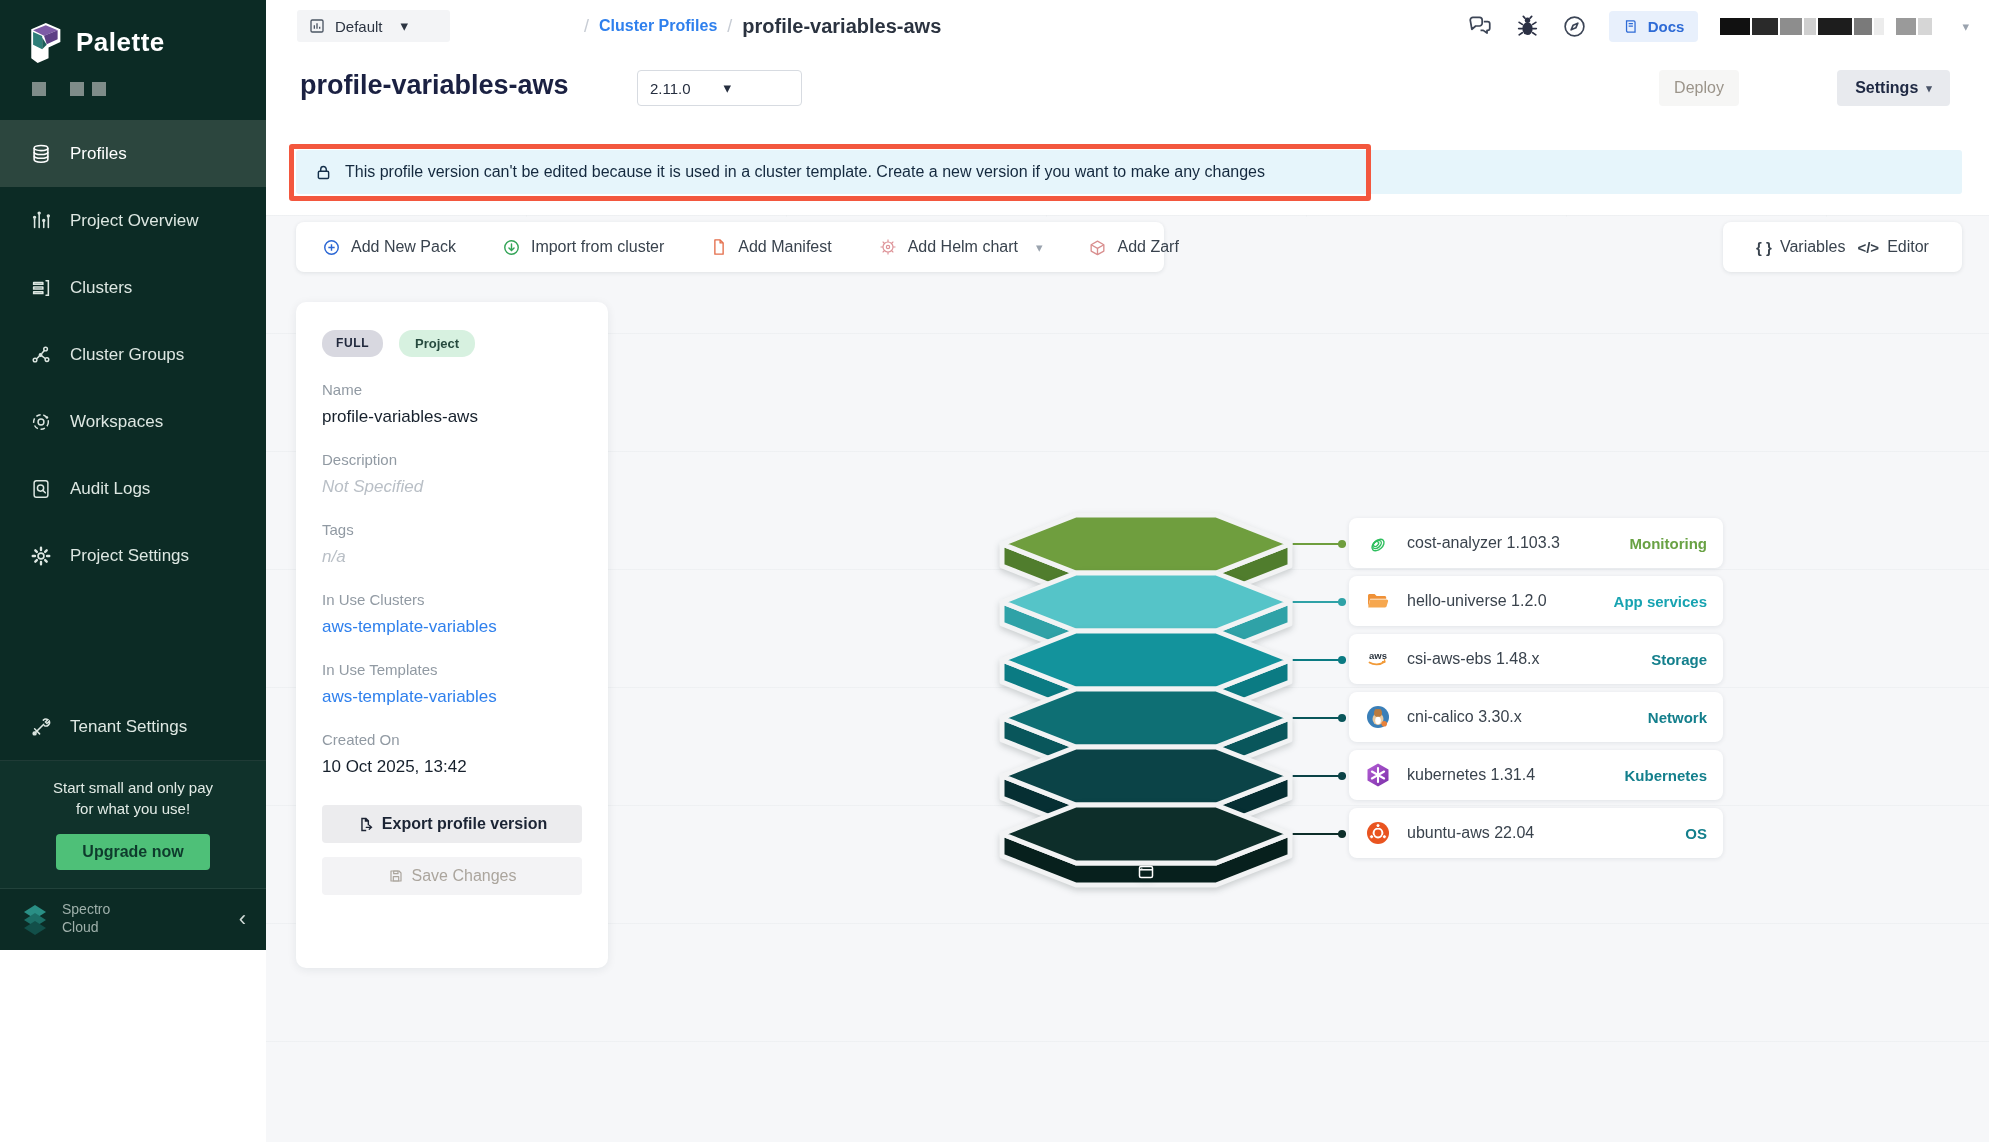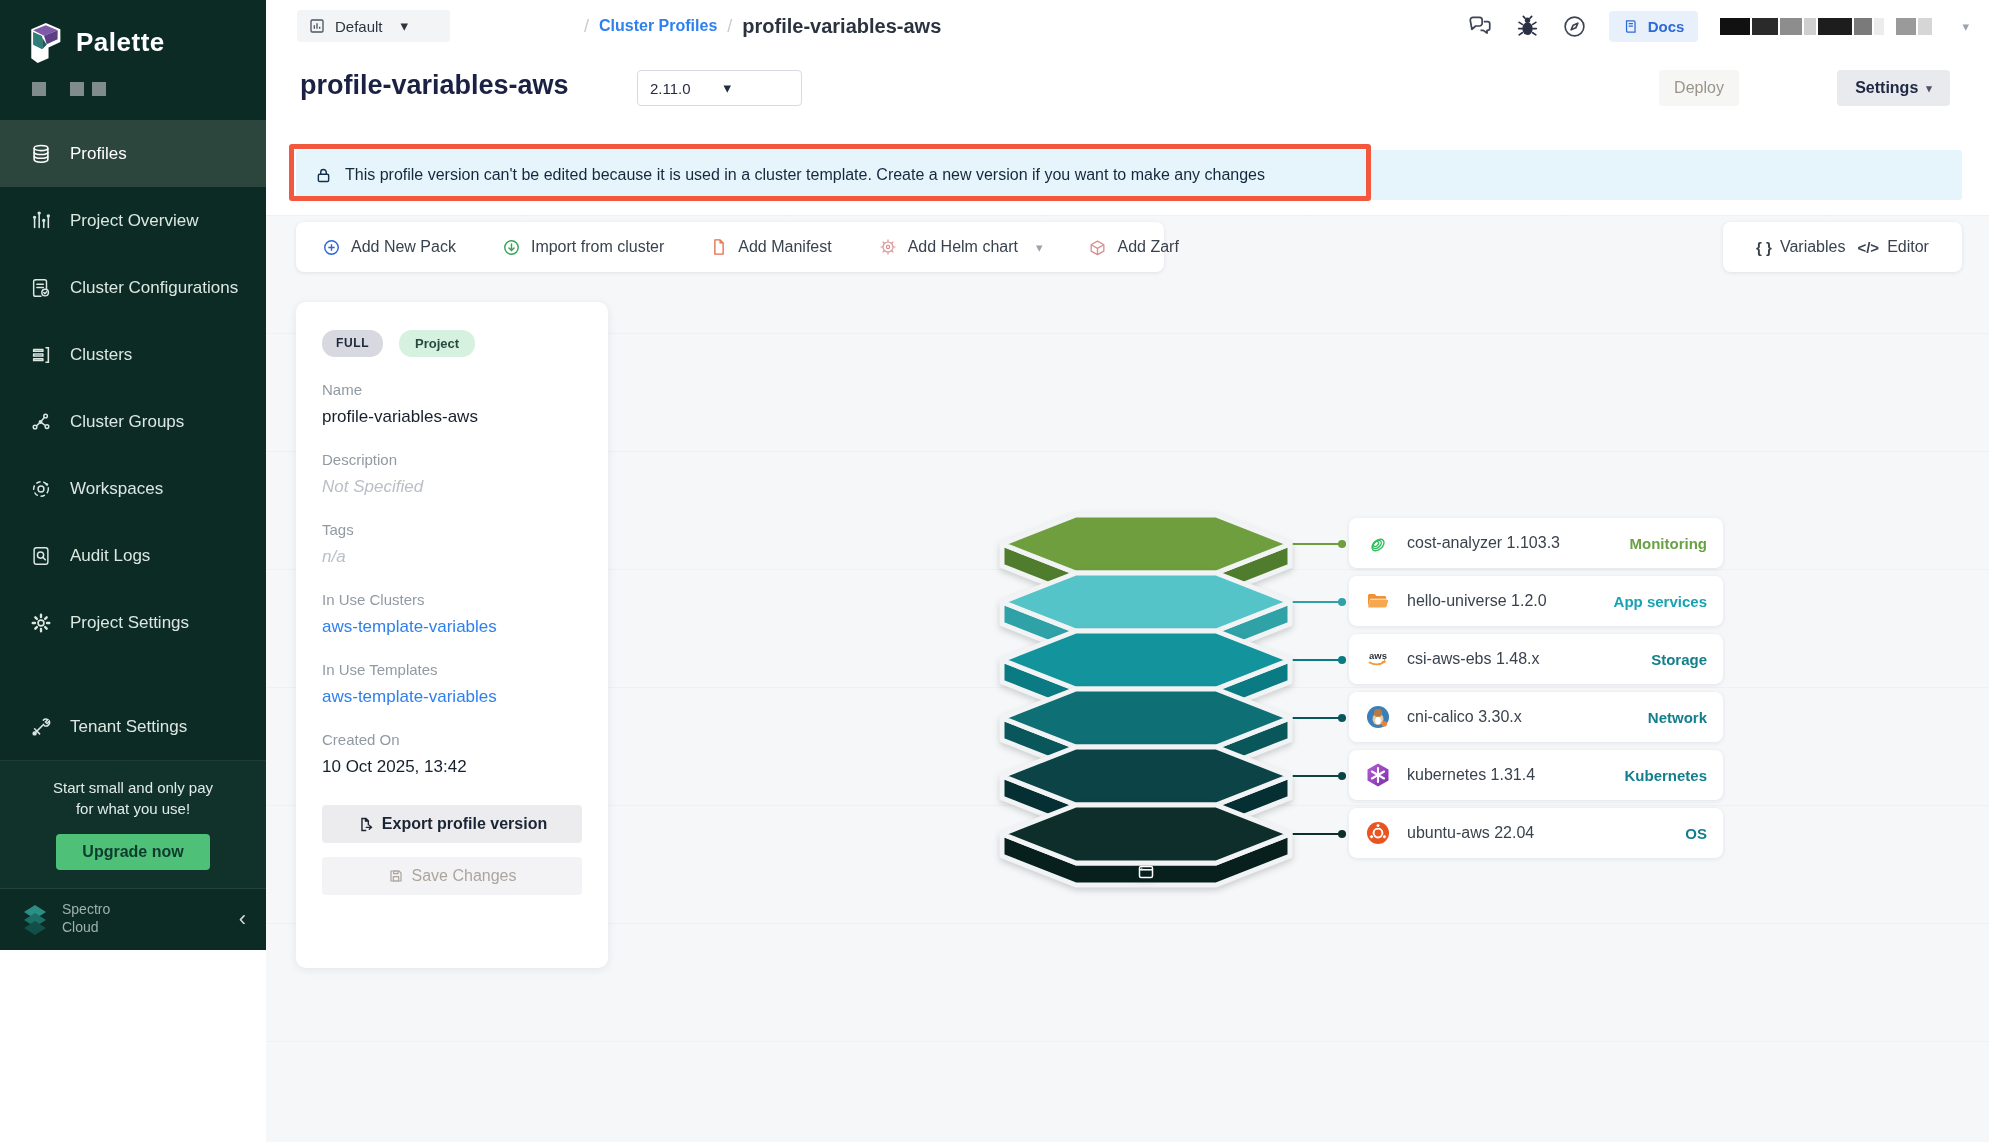--- a/index.html
+++ b/index.html
@@ -50,21 +50,21 @@
   .deploy-btn { position:absolute; right:250px; top:18px; width:80px; height:36px; background:#f6f6f5; color:#9b948a; }
   .settings-btn { position:absolute; right:39px; top:18px; width:113px; height:36px; background:#e8eaee; color:#202a44; font-weight:600; }
   .dd-caret { font-size:11px; color:#4a5468; }
 
   
   .canvas { position:absolute; left:266px; top:215px; width:1723px; height:927px; background:#f6f7f9;
     background-image:linear-gradient(rgba(15,40,60,.03) 1px, transparent 1px), linear-gradient(105deg, rgba(15,40,60,.015) 1px, transparent 1px);
     background-size:100% 118px, 260px 100%; }
 
   
-  .banner { position:absolute; left:296px; top:150px; width:1666px; height:50px; border-radius:3px; display:flex; align-items:center; gap:12px; padding:0 18px; z-index:5; }
+  .banner { position:absolute; left:296px; top:150px; width:1666px; height:44px; border-radius:3px; display:flex; align-items:center; gap:12px; padding:0 18px; z-index:5; }
   .banner span { font-size:16px; color:#14293e; }
   .red-box { position:absolute; left:289px; top:144px; width:1082px; height:57px; border:5px solid #f3573e; border-radius:3px; z-index:6; pointer-events:none; }
 
   
   .toolbar-card { position:absolute; left:296px; top:222px; width:868px; height:50px; background:#fff; border-radius:8px; box-shadow:0 1px 4px rgba(16,36,50,.1); display:flex; padding:0 26px; gap:46px; z-index:5; }
   .tb-item { display:flex; align-items:center; gap:10px; font-size:16px; color:#39434e; cursor:pointer; white-space:nowrap; }
   .var-card { position:absolute; left:1723px; top:222px; width:239px; height:50px; background:#fff; border-radius:8px; box-shadow:0 1px 4px rgba(16,36,50,.1); display:flex; align-items:center; justify-content:center; gap:12px; z-index:5; }
   .vc-item { display:flex; align-items:center; gap:8px; font-size:16px; color:#39434e; cursor:pointer; }
   .code-glyph { font-weight:700; color:#39434e; font-size:15px; }
 
@@ -133,30 +133,20 @@
           <path d="M5 19V10"></path>
             <path d="M10 19V5"></path>
             <path d="M15 19v-6"></path>
             <path d="M20 19V8"></path>
           <circle cx="5" cy="8" r="1"></circle>
             <circle cx="10" cy="3.4" r="1"></circle>
             <circle cx="15" cy="11.4" r="1"></circle>
             <circle cx="20" cy="6.4" r="1"></circle>
         </svg>
         <span>Project Overview</span>
-      </div>
-      <div class="nav-item">
-        <svg class="icn" viewBox="0 0 24 24" fill="none" stroke="currentColor" stroke-width="1.6" stroke-linecap="round">
-          <path d="M6 3h10a2 2 0 0 1 2 2v8.5"></path>
-            <path d="M6 3a2 2 0 0 0-2 2v14a2 2 0 0 0 2 2h6"></path>
-          <path d="M7.5 8h7M7.5 11.5h7"></path>
-          <circle cx="16.5" cy="17" r="3.6"></circle>
-            <path d="M15 17l1.2 1.2 2-2.2"></path>
-        </svg>
-        <span>Cluster Configurations</span>
       </div>
       <div class="nav-item">
         <svg class="icn" viewBox="0 0 24 24" fill="none" stroke="currentColor" stroke-width="1.7" stroke-linecap="round">
           <path d="M4 6h10M4 6v2h10V6M4 11h10M4 11v2h10v-2M4 16h10M4 16v2h10v-2"></path>
           <path d="M17.5 4H20v16h-2.5"></path>
         </svg>
         <span>Clusters</span>
       </div>
       <div class="nav-item">
         <svg class="icn" viewBox="0 0 24 24" fill="none" stroke="currentColor" stroke-width="1.6">

